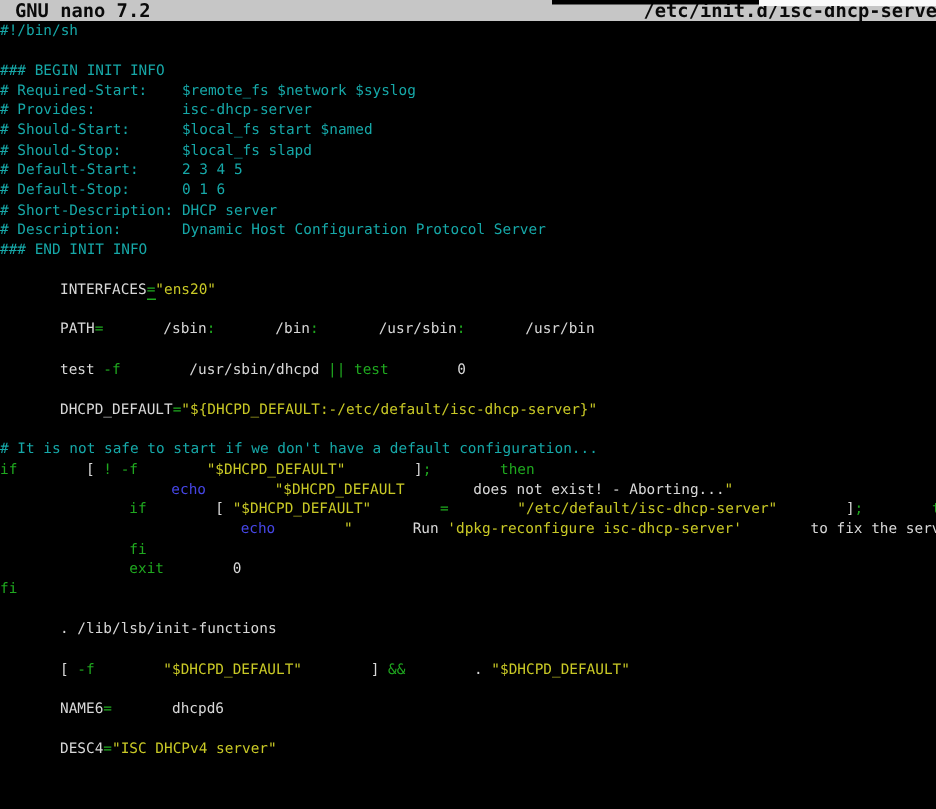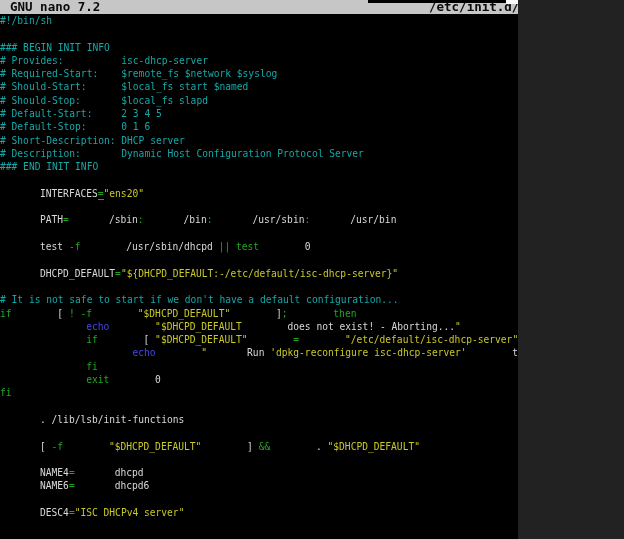--- a/index.html
+++ b/index.html
@@ -1,18 +1,18 @@
 <!DOCTYPE html>
 <html style="--bg: #000000; --fg: #d8d8d8; --green: #1fa81f; --cyan: #16a8a8; --yellow: #c9c926; --blue: #4646e6; --titlebg: #c6c6c6; --titlefg: #0a0a0a;"><head>
 <meta charset="utf-8">
 <style>
   html,body { margin:0; padding:0; background:#222; }
   .screen {
     position:relative;
-    width:518px; height:539px;
+    width:624px; height:539px;
     background:var(--bg,#000);
     overflow:hidden;
     font-family:"DejaVu Sans Mono", monospace;
     cursor:text;
   }
   .titlebar {
     position:absolute; top:0; left:0; width:624px; height:14px;
     background:var(--titlebg,#c6c6c6);
     color:var(--titlefg,#0a0a0a);
     font-size:12.5px; line-height:14px; font-weight:bold;
@@ -24,39 +24,39 @@
   .strip-white { position:absolute; top:0; left:506px; width:118px; height:4px; background:#fafafa; }
   .editor {
     position:absolute; top:14px; left:0; width:624px;
     font-size:9.6px;
   }
   .line { height:13.3px; line-height:13.3px; white-space:pre; }
   .w { color:var(--fg,#d8d8d8);padding-left:40px; }
   .g { color:var(--green,#1fa81f); }
   .c { color:var(--cyan,#16a8a8); }
   .y { color:var(--yellow,#c9c926); }
-  .b { color:var(--blue,#4646e6); }
+  .b { color:var(--blue,#4646e6);margin-left:28px; }
   .cursor { border-bottom:1.5px solid var(--green,#1fa81f); }
 </style>
 </head>
 <body>
 
 <div class="screen">
   <div class="titlebar">
     <span class="app-version">GNU nano 7.2</span>
     <span class="file-path">/etc/init.d/isc-dhcp-server</span>
   </div>
   <div class="strip-black"></div>
   <div class="strip-white"></div>
   <div class="editor" id="editor">
       <div class="line"><span class="c">#!/bin/sh</span></div>
       <div class="line"></div>
       <div class="line"><span class="c">### BEGIN INIT INFO</span></div>
+      <div class="line"><span class="c"># Required-Start:    $remote_fs $network $syslog</span></div>
       <div class="line"><span class="c"># Provides:          isc-dhcp-server</span></div>
-      <div class="line"><span class="c"># Required-Start:    $remote_fs $network $syslog</span></div>
       <div class="line"><span class="c"># Should-Start:      $local_fs start $named</span></div>
       <div class="line"><span class="c"># Should-Stop:       $local_fs slapd</span></div>
       <div class="line"><span class="c"># Default-Start:     2 3 4 5</span></div>
       <div class="line"><span class="c"># Default-Stop:      0 1 6</span></div>
       <div class="line"><span class="c"># Short-Description: DHCP server</span></div>
       <div class="line"><span class="c"># Description:       Dynamic Host Configuration Protocol Server</span></div>
       <div class="line"><span class="c">### END INIT INFO</span></div>
       <div class="line"></div>
       <div class="line"><span class="w">INTERFACES</span><span class="g cursor">=</span><span class="y">"ens20"</span></div>
       <div class="line"></div>
@@ -72,18 +72,17 @@
       <div class="line"><span class="w">        </span><span class="g">if</span><span class="w"> [ </span><span class="y">"$DHCPD_DEFAULT"</span><span class="w"> </span><span class="g">=</span><span class="w"> </span><span class="y">"/etc/default/isc-dhcp-server"</span><span class="w"> ]</span><span class="g">;</span><span class="w"> </span><span class="g">then</span></div>
       <div class="line"><span class="w">                </span><span class="b">echo</span><span class="w"> </span><span class="y">"</span><span class="w">Run </span><span class="y">'dpkg-reconfigure isc-dhcp-server'</span><span class="w"> to fix the server.</span><span class="y">"</span></div>
       <div class="line"><span class="w">        </span><span class="g">fi</span></div>
       <div class="line"><span class="w">        </span><span class="g">exit</span><span class="w"> 0</span></div>
       <div class="line"><span class="g">fi</span></div>
       <div class="line"></div>
       <div class="line"><span class="w">. /lib/lsb/init-functions</span></div>
       <div class="line"></div>
       <div class="line"><span class="w">[ </span><span class="g">-f</span><span class="w"> </span><span class="y">"$DHCPD_DEFAULT"</span><span class="w"> ] </span><span class="g">&amp;&amp;</span><span class="w"> . </span><span class="y">"$DHCPD_DEFAULT"</span></div>
       <div class="line"></div>
-      <div class="line"><span class="w">NAME4</span><span class="g">=</span><span class="w">dhcpd</span></div>
       <div class="line"><span class="w">NAME6</span><span class="g">=</span><span class="w">dhcpd6</span></div>
       <div class="line"></div>
       <div class="line"><span class="w">DESC4</span><span class="g">=</span><span class="y">"ISC DHCPv4 server"</span></div>
     </div>
 </div>
 
 </body></html>

